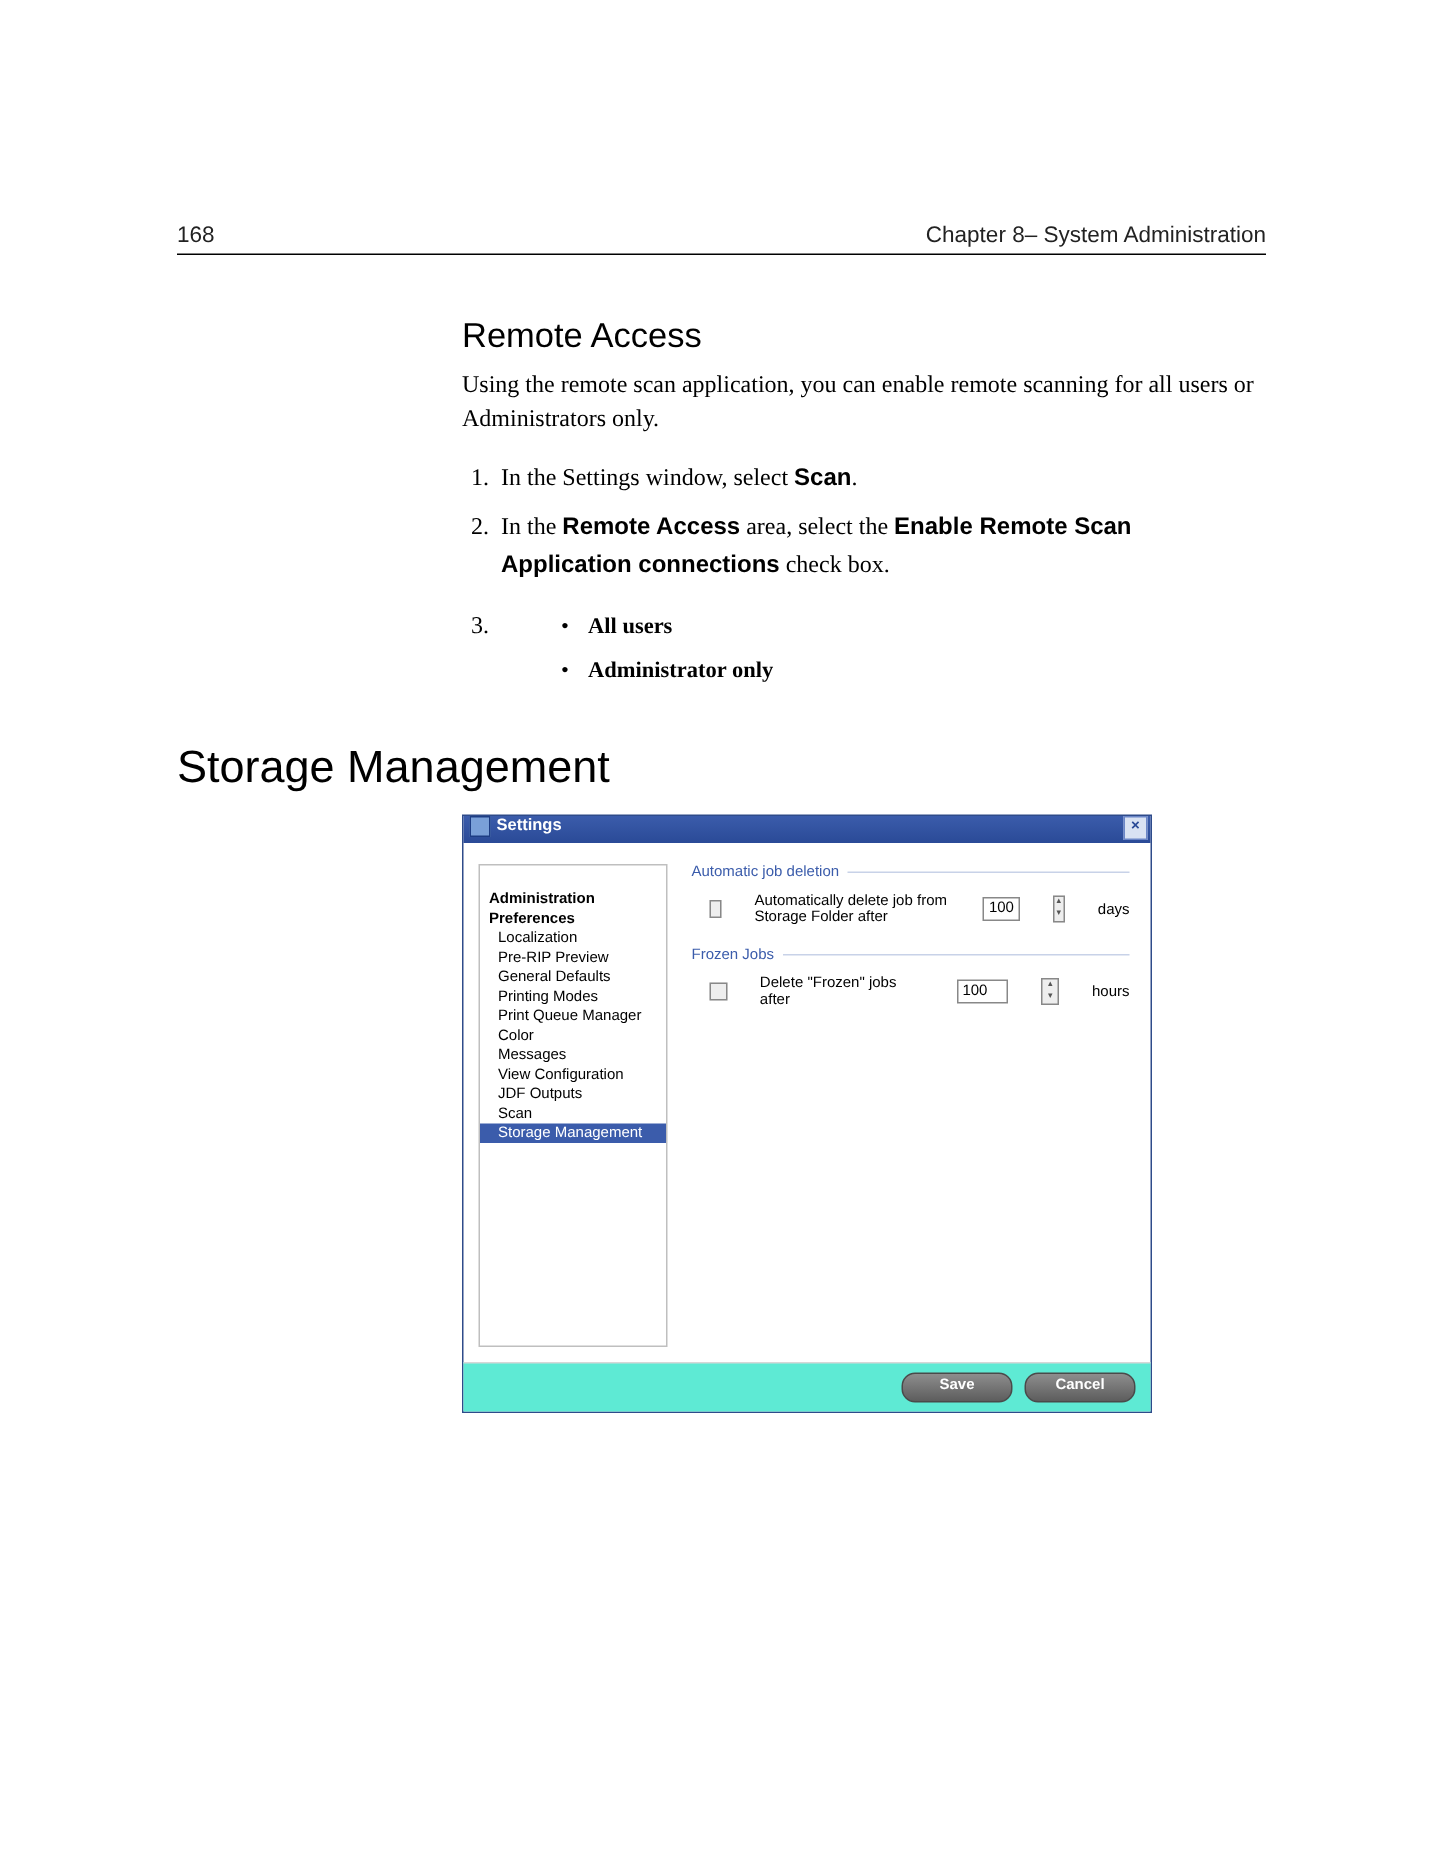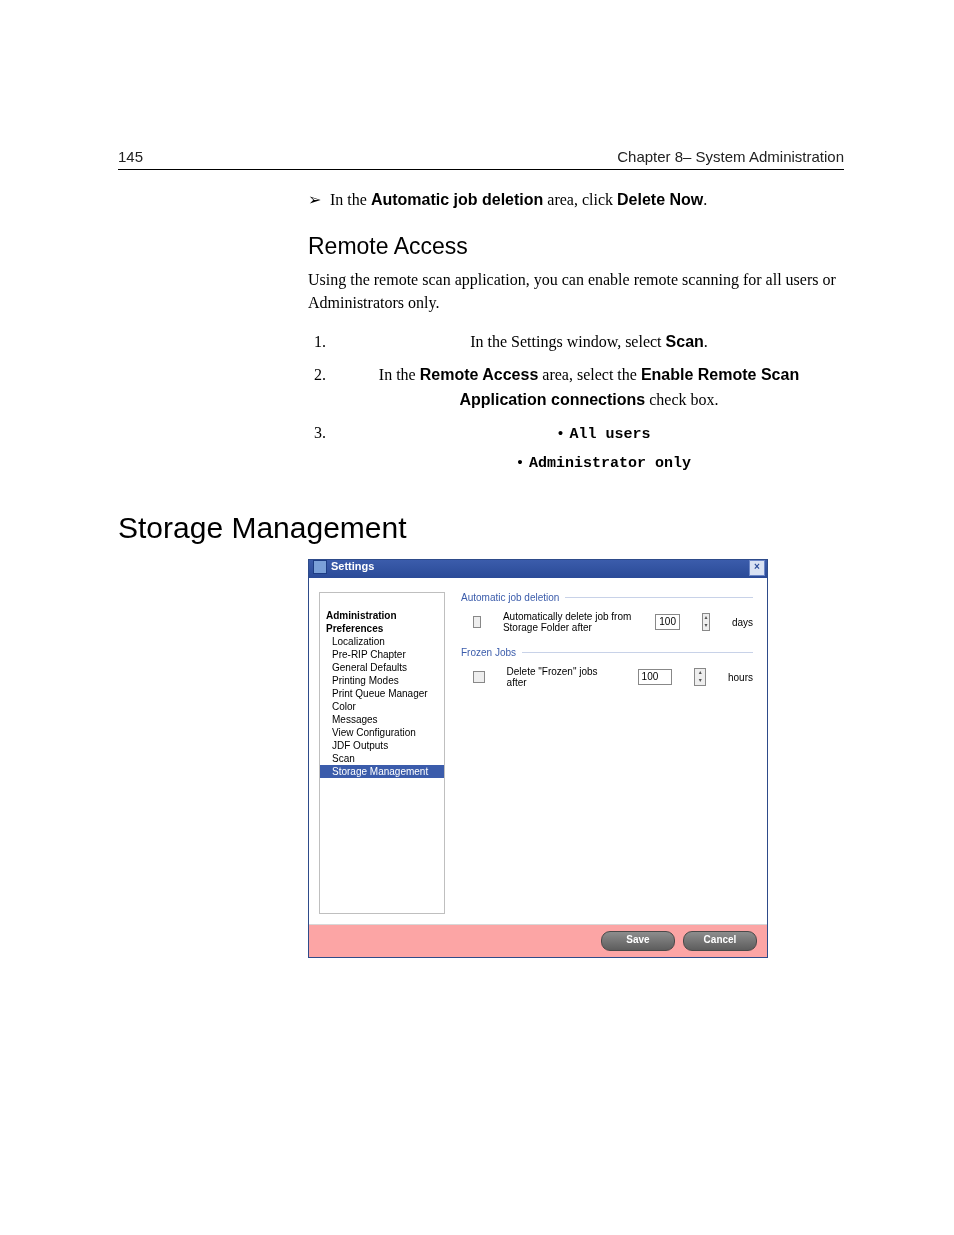--- a/index.html
+++ b/index.html
@@ -70,28 +70,27 @@
     font-size: 16px;
     line-height: 1.45;
     margin: 0 0 16px 0;
   }
   ol.steps {
     font-family: Georgia, serif;
     font-size: 16px;
     line-height: 1.55;
     padding-left: 22px;
     margin: 0 0 12px 0;
-    text-align: center;
   }
   ol.steps li { margin-bottom: 8px; padding-left: 4px; }
   ul.bullets {
     list-style: none;
     padding-left: 38px;
-    margin: 0;
-    font-family: Liberation Mono, monospace;
+    margin: 16px;
+    font-family: Liberation Serif, serif;
     font-weight: 600;
     font-size: 15px;
   }
   ul.bullets li::before {
     content: "•";
     display: inline-block;
     width: 18px;
     margin-left: -18px;
     font-weight: 400;
   }
@@ -214,21 +213,21 @@
     width: 10px; height: 16px;
     display: inline-flex;
     flex-direction: column;
     border: 1px solid #888;
     background: #eee;
   }
   .spin span {
     flex:1; font-size:6px; line-height:7px; text-align:center; color:#555;
   }
   .dlg-footer {
-    background: #fca5a5;
+    background: #5eead4;
     padding: 6px 10px;
     display: flex;
     justify-content: flex-end;
     gap: 8px;
     border-top: 1px solid #d7d7d7;
   }
   .btn {
     min-width: 56px;
     height: 18px;
     border: 1px solid #4a4a4a;
@@ -241,32 +240,28 @@
     line-height: 16px;
     padding: 0 8px;
   }
 </style>
 </head>
 <body>
 
 <div class="page">
 
   <div class="running-head">
-    <span>145</span>
+    <span>168</span>
     <span>Chapter 8– System Administration</span>
   </div>
 
   <div class="content">
 
     <div class="col">
 
-      <div class="arrow-line">
-        <span class="arrow">➢</span>
-        <span>In the </span><span class="sans-bold">Automatic job deletion</span><span> area, click </span><span class="sans-bold">Delete Now</span><span>.</span>
-      </div>
 
       <div class="h3">Remote Access</div>
       <p class="para">Using the remote scan application, you can enable remote scanning for all users or Administrators only.</p>
 
 
       <ol class="steps">
         <li>
           <span>In the Settings window, select </span><span class="sans-bold">Scan</span><span>.</span>
         </li>
         <li>
@@ -289,21 +284,21 @@
         <span>Settings</span>
         <span class="spacer"></span>
         <span class="dlg-close">×</span>
       </div>
       <div class="dlg-body">
         <div class="nav">
           <div class="hdr">Administration</div>
           <div class="hdr">Preferences</div>
           <div id="nav-pref">
               <div class="item">Localization</div>
-              <div class="item">Pre-RIP Chapter</div>
+              <div class="item">Pre-RIP Preview</div>
               <div class="item">General Defaults</div>
               <div class="item">Printing Modes</div>
               <div class="item">Print Queue Manager</div>
               <div class="item">Color</div>
               <div class="item">Messages</div>
               <div class="item">View Configuration</div>
               <div class="item">JDF Outputs</div>
               <div class="item">Scan</div>
               <div class="item sel">Storage Management</div>
             </div>

